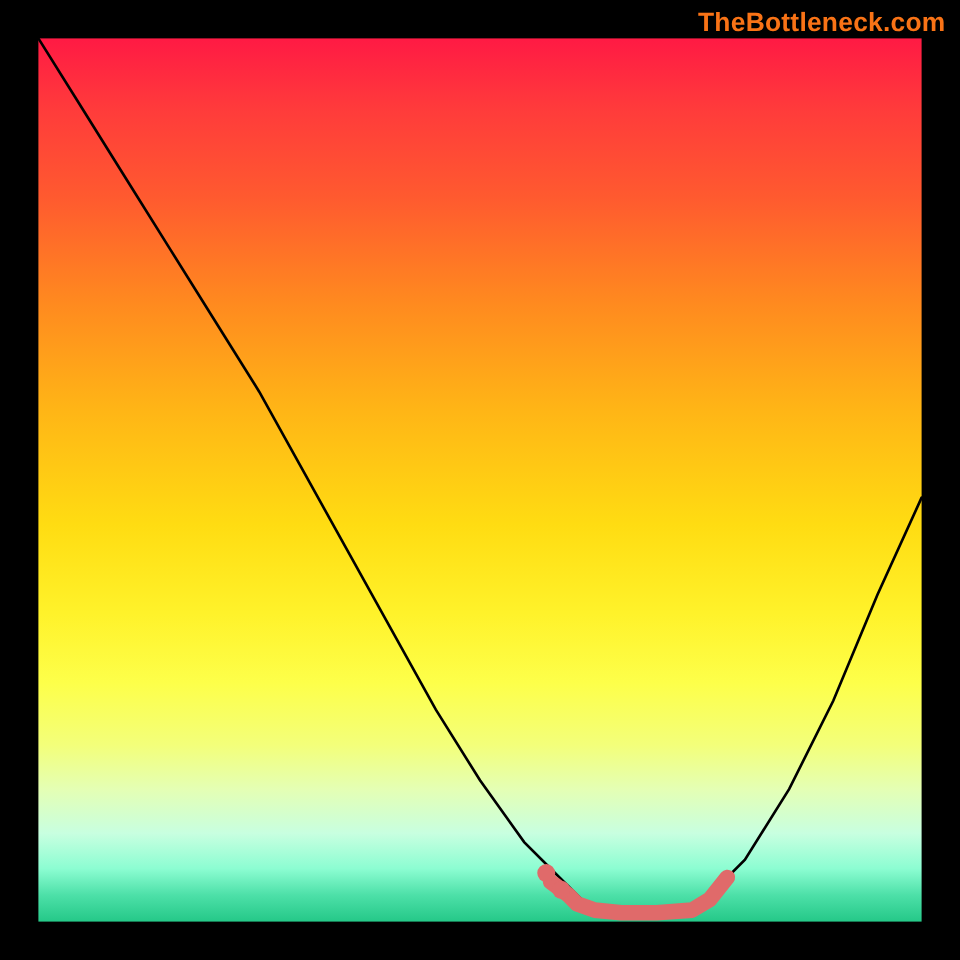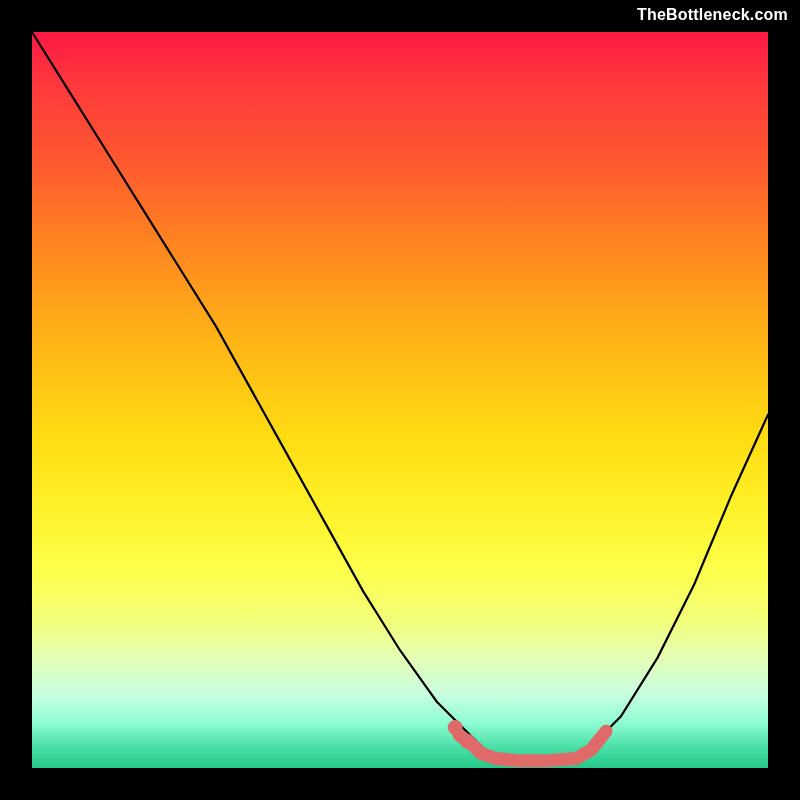--- a/index.html
+++ b/index.html
@@ -31,23 +31,23 @@
       #8cfdd2 94%,
       #4de0a8 97%,
       #25c888 100%
     );
   }
   .watermark {
     position: absolute;
     top: 6px;
     right: 12px;
     font-family: Arial, Helvetica, sans-serif;
-    font-size: 16px;
+    font-size: 22px;
     font-weight: 600;
-    color: #ffffff;
+    color: #f97316;
     letter-spacing: 0.2px;
   }
   svg.plot {
     position: absolute;
     left: 32px;
     top: 32px;
     width: 736px;
     height: 736px;
     overflow: visible;
   }

